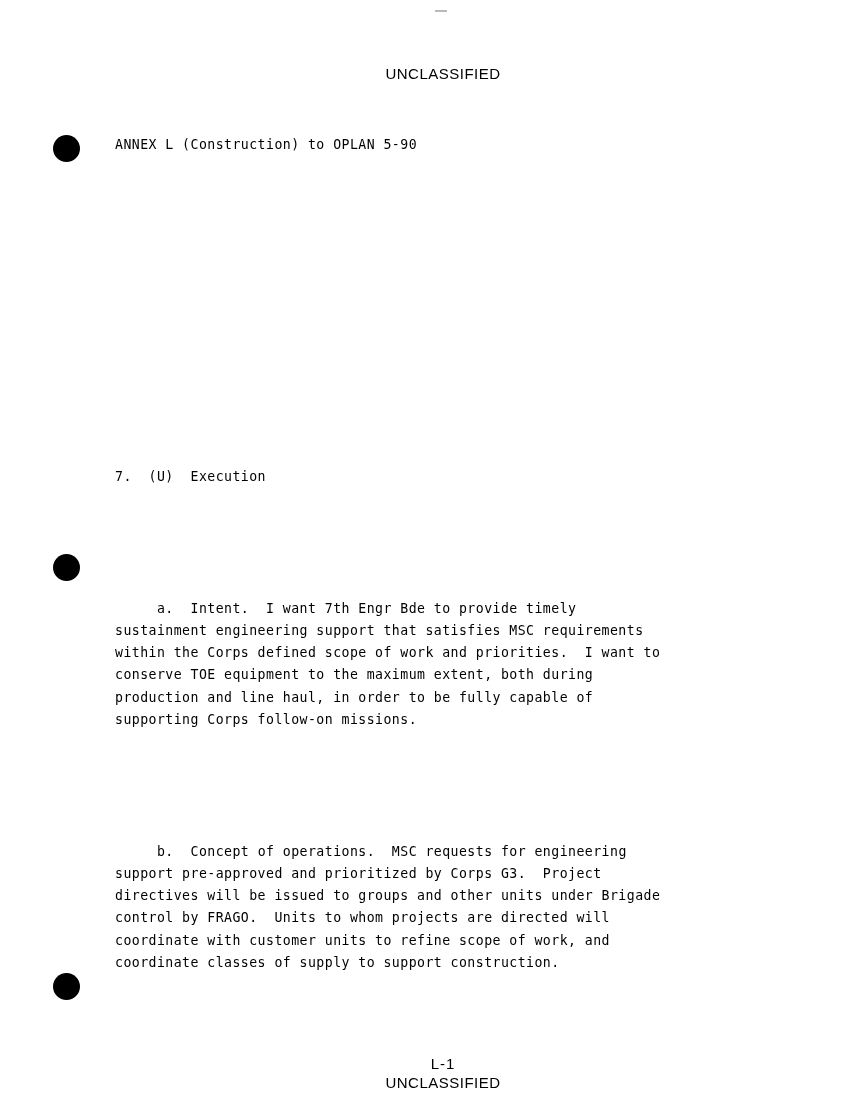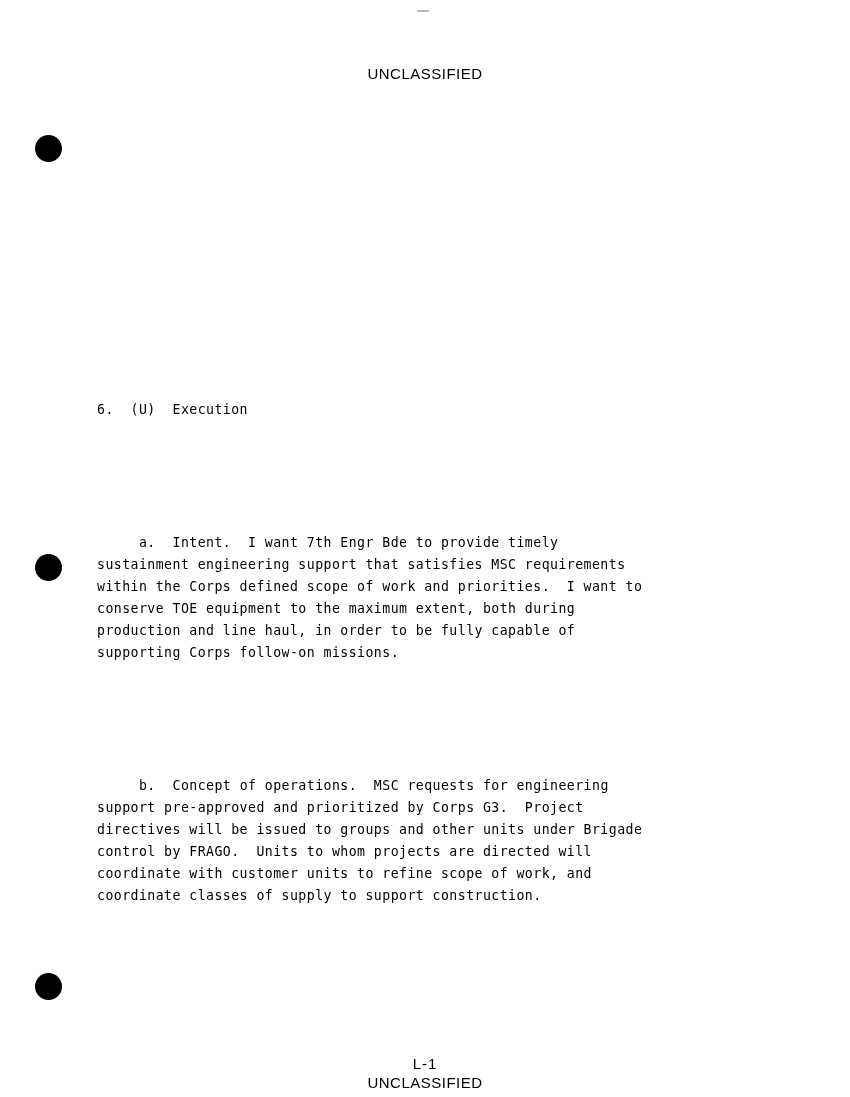--- a/index.html
+++ b/index.html
@@ -12,20 +12,21 @@
     height: 1097px;
     position: relative;
     font-family: "DejaVu Sans Mono", "Liberation Mono", monospace;
     color: #000000;
     overflow: hidden;
   }
 
   .page {
     position: absolute;
     inset: 0;
+    margin-left: 18px;
   }
 
   
   .top-tick {
     position: absolute;
     top: 10px;
     left: 417px;
     width: 12px;
     height: 2px;
     background: #b9b9b9;
@@ -94,25 +95,26 @@
 
   <div class="top-tick"></div>
 
   <div class="hole hole-1"></div>
   <div class="hole hole-2"></div>
   <div class="hole hole-3"></div>
 
   <div class="classification top">UNCLASSIFIED</div>
 
   <div class="body-text">
+    <div class="para">ANNEX L (Construction) to OPLAN 5-90</div>
     <div class="spacer"></div>
     <div class="spacer"></div>
     <div class="spacer"></div>
     <div class="spacer"></div>
-    <div class="para">6.  (U)  Execution</div>
+    <div class="para">7.  (U)  Execution</div>
     <div class="spacer"></div>
     <div class="para">     a.  Intent.  I want 7th Engr Bde to provide timely
 sustainment engineering support that satisfies MSC requirements
 within the Corps defined scope of work and priorities.  I want to
 conserve TOE equipment to the maximum extent, both during
 production and line haul, in order to be fully capable of
 supporting Corps follow-on missions.</div>
     <div class="spacer"></div>
     <div class="para">     b.  Concept of operations.  MSC requests for engineering
 support pre-approved and prioritized by Corps G3.  Project

